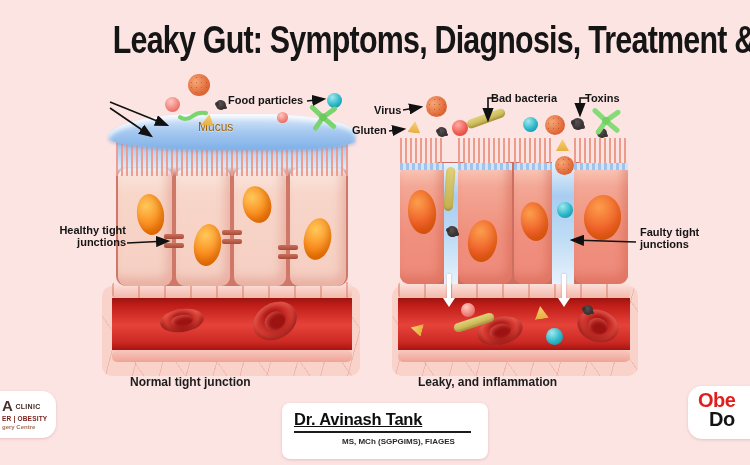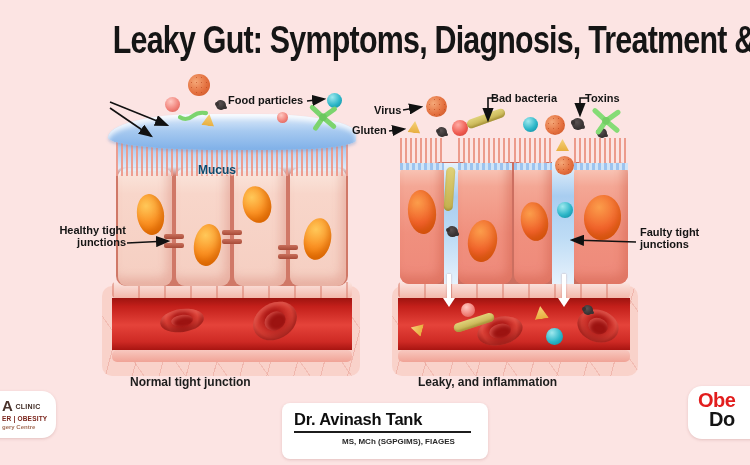--- a/index.html
+++ b/index.html
@@ -52,21 +52,21 @@
   .nucR{background:radial-gradient(circle at 38% 28%, #fb9d4b 0%, #f0622a 55%, #dd4a16 88%);}
 
   .junction{position:absolute;width:20px;display:flex;flex-direction:column;gap:4px;}
   .junction .bar{height:5px;background:linear-gradient(#c9705c,#a84b38);border-radius:2px;}
 
   
   .mucus{position:absolute;left:108px;top:114px;width:248px;height:36px;
     background:linear-gradient(180deg,#e3eefb 0%,#a6c9f0 48%,#7fb0e8 100%);
     border-radius:48% 52% 42% 58% / 85% 70% 35% 45%;
     box-shadow:0 2px 3px rgba(100,140,200,.35), inset 0 4px 5px rgba(255,255,255,.8);}
-  .mucus-text{position:absolute;font-size:12px;font-weight:700;color:#0c4a6e;text-shadow:0 1px 1px rgba(255,255,255,.5);margin-top:43px;}
+  .mucus-text{position:absolute;font-size:12px;font-weight:400;color:#a16207;text-shadow:0 1px 1px rgba(255,255,255,.5);}
   .villiL{position:absolute;left:116px;top:142px;width:232px;height:34px;
     background:linear-gradient(180deg,#9dc3ee,#d9e9fa 72%,rgba(217,233,250,0));}
   .villiL::after{content:"";position:absolute;inset:0;
     background:repeating-linear-gradient(90deg, rgba(238,155,140,.95) 0 2px, transparent 2px 5px);}
   .tuft{position:absolute;top:138px;height:26px;
     background:repeating-linear-gradient(90deg,#ec9b8c 0 2px,transparent 2px 5px);}
   .tuft::after{content:"";position:absolute;left:0;right:0;bottom:-6px;height:7px;
     background:repeating-linear-gradient(90deg,#9dc3ee 0 3px,#cfe4f8 3px 6px);}
 
   .gap{position:absolute;background:linear-gradient(180deg,#e7f2fc 0%,#a8cdf0 28%,#bedcf5 62%,#e7f2fc 100%);}
@@ -97,21 +97,21 @@
   svg.overlay{position:absolute;left:0;top:0;z-index:9;pointer-events:none;}
 
   
   .card{position:absolute;background:#fff;box-shadow:0 1px 3px rgba(160,90,90,.25);}
   .clinic-card{left:-16px;top:391px;width:72px;height:47px;border-radius:14px;padding:6px 4px 0 18px;box-sizing:border-box;}
   .clinic-l1{font-size:7px;font-weight:800;color:#3f2b24;letter-spacing:.3px;}
   .clinic-big{font-size:15px;font-weight:800;color:#4a332c;vertical-align:-2px;}
   .clinic-l2{font-size:6.5px;font-weight:800;color:#7a241b;letter-spacing:.2px;margin-top:1px;}
   .clinic-l3{font-size:6px;font-weight:700;color:#a4705a;margin-top:2px;}
   .doc-card{left:282px;top:403px;width:206px;height:56px;border-radius:8px;padding:7px 12px;box-sizing:border-box;}
-  .doc-name{font-size:16.5px;font-weight:800;color:#0e0e0e;letter-spacing:-.2px;}
+  .doc-name{font-size:16.5px;font-weight:800;color:#0e0e0e;letter-spacing:-.2px;text-decoration:underline;}
   .doc-rule{height:2px;background:#1c1c1c;margin:2px 0 4px 0;width:97%;}
   .doc-creds,.doc-spec{font-size:8px;font-weight:800;color:#2a2a2a;line-height:1.3;margin-left:48px;}
   .brand-card{left:688px;top:386px;width:76px;height:53px;border-radius:14px;padding:5px 0 0 10px;box-sizing:border-box;}
   .brand-l1{font-size:20px;font-weight:800;color:#e21d1d;line-height:.95;letter-spacing:-.5px;}
   .brand-l2{font-size:20px;font-weight:800;color:#141414;line-height:.95;margin-left:11px;letter-spacing:-.5px;}
 </style>
 </head>
 <body>
 
 <div class="page">

